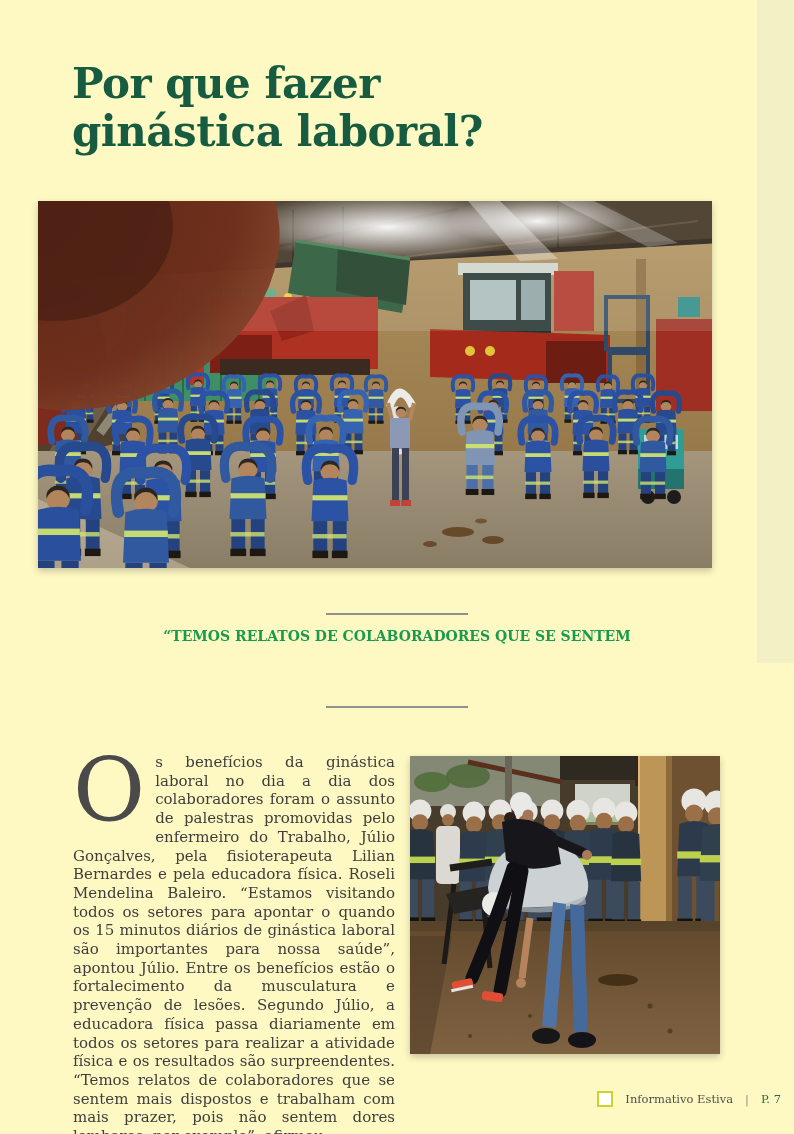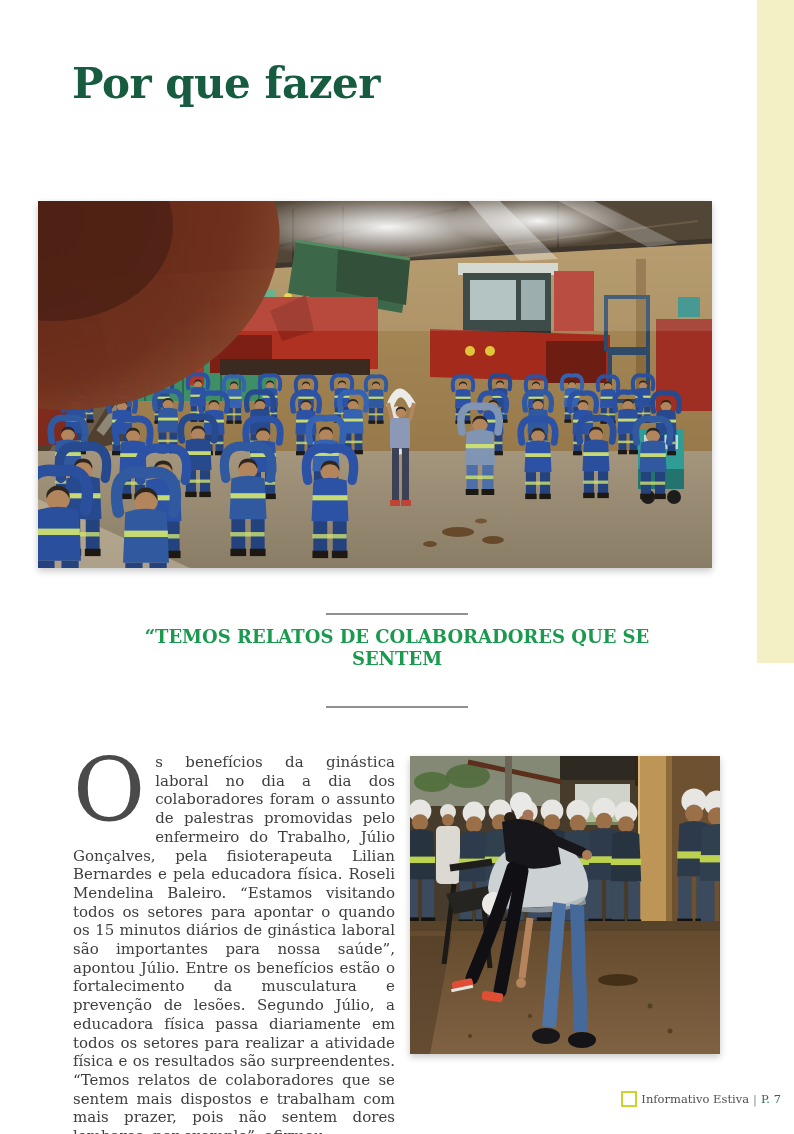--- a/index.html
+++ b/index.html
@@ -1,18 +1,18 @@
 <!DOCTYPE html>
 <html lang="pt" style="--title-green: #175c40; --quote-green: #1a9a4e; --accent-bar: #f3f0c5; --footer-square: #c9d42e; --body-text: #3e3e3e;"><head>
 <meta charset="utf-8">
 <style>
   html,body { margin:0; padding:0; background:#e8e8e8; }
   .page {
     position:relative; width:794px; height:1134px; margin:0 auto;
-    background:#ffffff; overflow:hidden;
+    background:#fef9c3; overflow:hidden;
     font-family:"DejaVu Serif","Liberation Serif",serif;
   }
   .abs { position:absolute; }
 
   .accent-bar { left:757px; top:0; width:37px; height:663px;
     background:var(--accent-bar,#f3f0c5); }
 
   .page-title { left:72px; top:60px; width:560px;
     font-size:42px; font-weight:bold; line-height:48px;
     color:var(--title-green,#175c40); letter-spacing:-0.5px; }
@@ -20,46 +20,47 @@
   .photo { box-shadow:0 3px 7px rgba(0,0,0,.22); background:#8a7a5c; }
   .photo-main { left:38px; top:201px; width:674px; height:367px; }
   .photo-secondary { left:410px; top:756px; width:310px; height:298px; }
   .photo svg { display:block; }
 
   .divider { left:326px; width:142px; height:2px; background:#909090; }
   .divider-top { top:613px; }
   .divider-bottom { top:706px; }
 
   .pull-quote { left:130px; top:626px; width:534px; text-align:center;
-    font-weight:bold; font-size:18px; line-height:21.5px;
+    font-weight:bold; font-size:14px; line-height:21.5px;
     color:var(--quote-green,#1a9a4e); }
 
   .article { left:73px; top:753px; width:322px;
     font-size:15px; line-height:18.7px; text-align:justify;
     color:var(--body-text,#3e3e3e); }
   .dropcap { float:left; font-size:88px; line-height:72px;
     padding:2px 10px 2px 0; color:#4a4a4a; font-weight:normal; }
 
   .footer { left:0; top:1090px; width:781px; height:18px;
-    display:flex; justify-content:flex-end; align-items:center; gap:4px;
+    display:flex; justify-content:flex-end; align-items:center; gap:12px;
     font-size:11.5px; color:#4f4f4f; }
   .footer-square { width:12px; height:12px;
     border:2.5px solid var(--footer-square,#c9d42e); background:#fff; }
   .footer-sep { color:#8a8a8a; }
   .page-number { color:#2a6b4e; }
 </style>
 </head>
 <body>
 
 <div class="page">
 
   <div class="abs accent-bar"></div>
 
   <h1 class="abs page-title" style="margin:0;">
     <div>Por que fazer</div>
+    <div>ginástica laboral?</div>
   </h1>
 
   <figure class="abs photo photo-main" style="margin:0;" aria-label="Colaboradores de uniforme azul fazendo alongamento em galpão de colheitadeiras">
     <svg width="674" height="367" viewBox="0 0 674 367">
       <defs>
         <linearGradient id="wallG" x1="0" y1="0" x2="0" y2="1">
           <stop offset="0" stop-color="#b1945f"></stop>
             <stop offset="1" stop-color="#96784a"></stop>
         </linearGradient>
         <linearGradient id="floorG" x1="0" y1="0" x2="0" y2="1">

